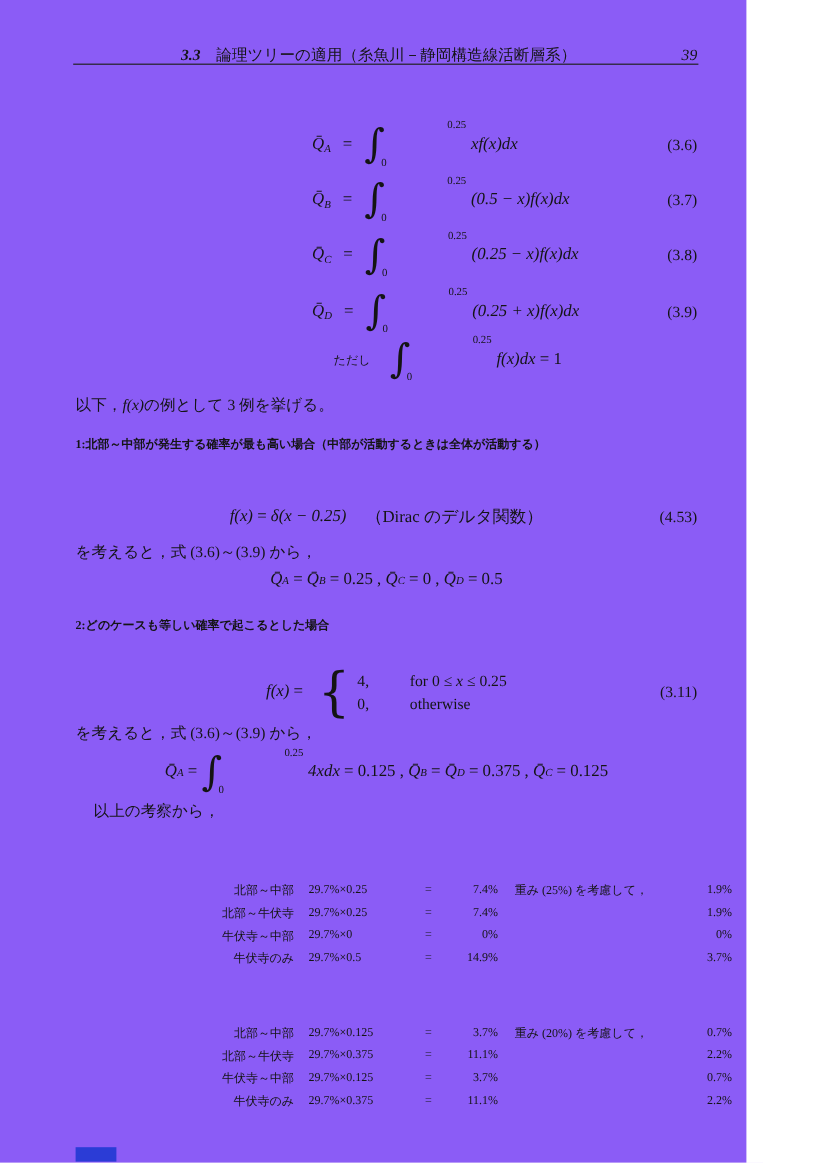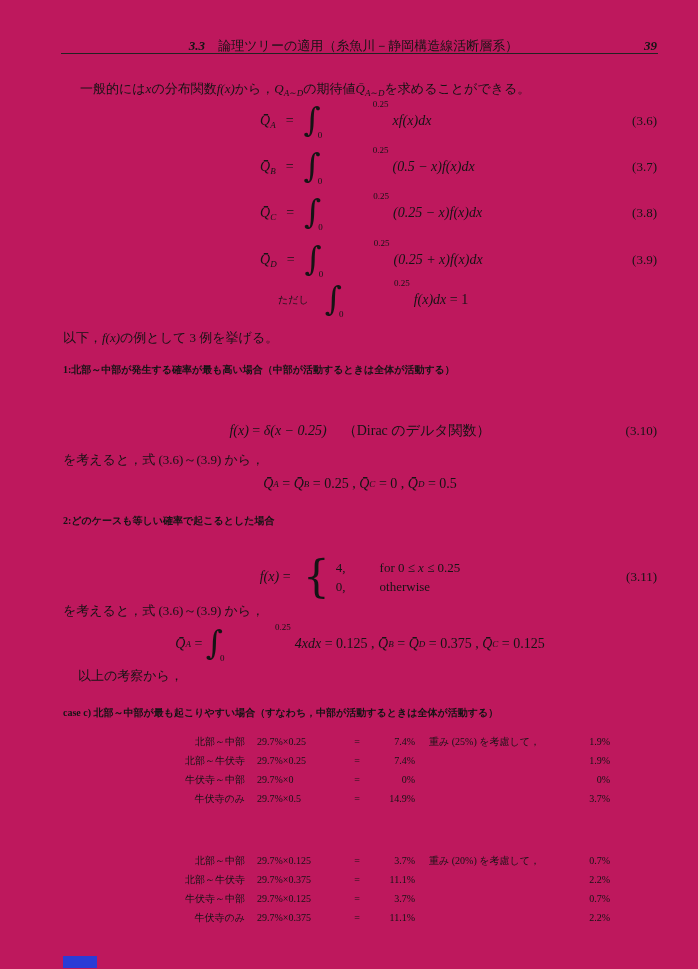--- a/index.html
+++ b/index.html
@@ -1,28 +1,28 @@
 <!DOCTYPE html>
 <html><head>
 <meta charset="utf-8">
 <style>
   html,body { margin:0; padding:0; background:#ffffff; }
   .page {
-    position:relative; width:698px; height:969px; background:#be185d;
+    position:relative; width:622px; height:969px; background:#8b5cf6;
     font-family:"Liberation Serif","DejaVu Serif",serif; color:#141414;
     overflow:hidden; font-size:13px;
   }
   .mi { font-style:italic; }
   sub { font-size:9px; font-style:italic; vertical-align:-3px; letter-spacing:0; }
 
   
   .header { position:absolute; top:37px; left:63px; right:41px; display:flex; align-items:baseline; }
   .header-center { flex:1; text-align:center; white-space:nowrap; }
   .sec-num { font-style:italic; font-weight:bold; margin-right:10px; }
-  .page-number { font-style:italic; font-weight:bold; }
+  .page-number { font-style:italic; font-weight:normal; }
   .rule { position:absolute; top:53px; left:61px; right:40px; border-top:1.4px solid #222; }
 
   .intro { position:absolute; top:80px; left:80px; margin:0; white-space:nowrap; }
 
   
   .eqrow { position:absolute; left:63px; right:41px; height:46px; display:flex; align-items:center; font-size:14px; }
   .eq-lhs { margin-left:197px; white-space:nowrap; }
   .eq-rel { margin:0 10px; }
   .eq-number { position:absolute; right:0; font-size:13px; font-style:normal; }
   .integral { display:inline-flex; align-items:center; }
@@ -62,21 +62,20 @@
 
   <header class="header">
     <div class="header-center">
       <span class="sec-num">3.3</span>
       <span>論理ツリーの適用（糸魚川－静岡構造線活断層系）</span>
     </div>
     <span class="page-number">39</span>
   </header>
   <div class="rule"></div>
 
-  <p class="intro"><span>一般的には</span><span class="mi">x</span><span>の分布関数</span><span class="mi">f(x)</span><span>から，</span><span class="mi">Q</span><sub>A∼D</sub><span>の期待値</span><span class="mi">Q̄</span><sub>A∼D</sub><span>を求めることができる。</span></p>
 
   <div class="eqrow" style="top:98px">
     <span class="eq-lhs"><span class="mi">Q̄</span><sub>A</sub></span>
     <span class="eq-rel">=</span>
     <span class="integral">
         <span class="int-sign">∫</span>
         <span class="int-limits">
           <span class="int-upper">0.25</span>
           <span class="int-lower">0</span>
         </span>
@@ -139,21 +138,21 @@
     <span class="integrand mi">f(x)dx</span>
       <span style="white-space:pre"> = 1</span>
   </div>
 
   <p class="bodyline" style="top:329px"><span>以下，</span><span class="mi">f(x)</span><span>の例として 3 例を挙げる。</span></p>
 
   <p class="bold-head" style="top:363px">1:北部～中部が発生する確率が最も高い場合（中部が活動するときは全体が活動する）</p>
 
   <div class="eqrow" style="top:417px;height:28px">
     <span class="eq-center"><span class="mi">f(x)</span><span> = </span><span class="mi">δ(x − 0.25)</span><span class="formula-note">（Dirac のデルタ関数）</span></span>
-    <span class="eq-number">(3.10)</span>
+    <span class="eq-number">(4.53)</span>
   </div>
 
   <p class="bodyline" style="top:451px">を考えると，式 (3.6)～(3.9) から，</p>
 
   <div class="eqrow" style="top:474px;height:20px">
     <span class="eq-center"><span class="mi">Q̄</span><sub>A</sub><span> = </span><span class="mi">Q̄</span><sub>B</sub><span> = 0.25 , </span><span class="mi">Q̄</span><sub>C</sub><span> = 0 , </span><span class="mi">Q̄</span><sub>D</sub><span> = 0.5</span></span>
   </div>
 
   <p class="bold-head" style="top:514px">2:どのケースも等しい確率で起こるとした場合</p>
 
@@ -163,21 +162,20 @@
   </div>
 
   <p class="bodyline" style="top:602px">を考えると，式 (3.6)～(3.9) から，</p>
 
   <div class="eqrow" style="top:622px;height:44px">
     <span class="eq-center"><span class="mi">Q̄</span><sub>A</sub><span> = </span><span class="integral"><span class="int-sign">∫</span><span class="int-limits"><span class="int-upper">0.25</span><span class="int-lower">0</span></span></span><span class="integrand mi">4xdx</span><span> = 0.125 , </span><span class="mi">Q̄</span><sub>B</sub><span> = </span><span class="mi">Q̄</span><sub>D</sub><span> = 0.375 , </span><span class="mi">Q̄</span><sub>C</sub><span> = 0.125</span></span>
   </div>
 
   <p class="bodyline indent" style="top:667px">以上の考察から，</p>
 
-  <p class="bold-head" style="top:706px">case c) 北部～中部が最も起こりやすい場合（すなわち，中部が活動するときは全体が活動する）</p>
   <div class="ctable" style="top:732px">
     <div class="trow">
         <span class="c-label">北部～中部</span>
         <span class="c-expr">29.7%×0.25</span>
         <span class="c-eq">=</span>
         <span class="c-res">7.4%</span>
         <span class="c-note">重み (25%) を考慮して，</span>
         <span class="c-wt">1.9%</span>
       </div>
     <div class="trow">

